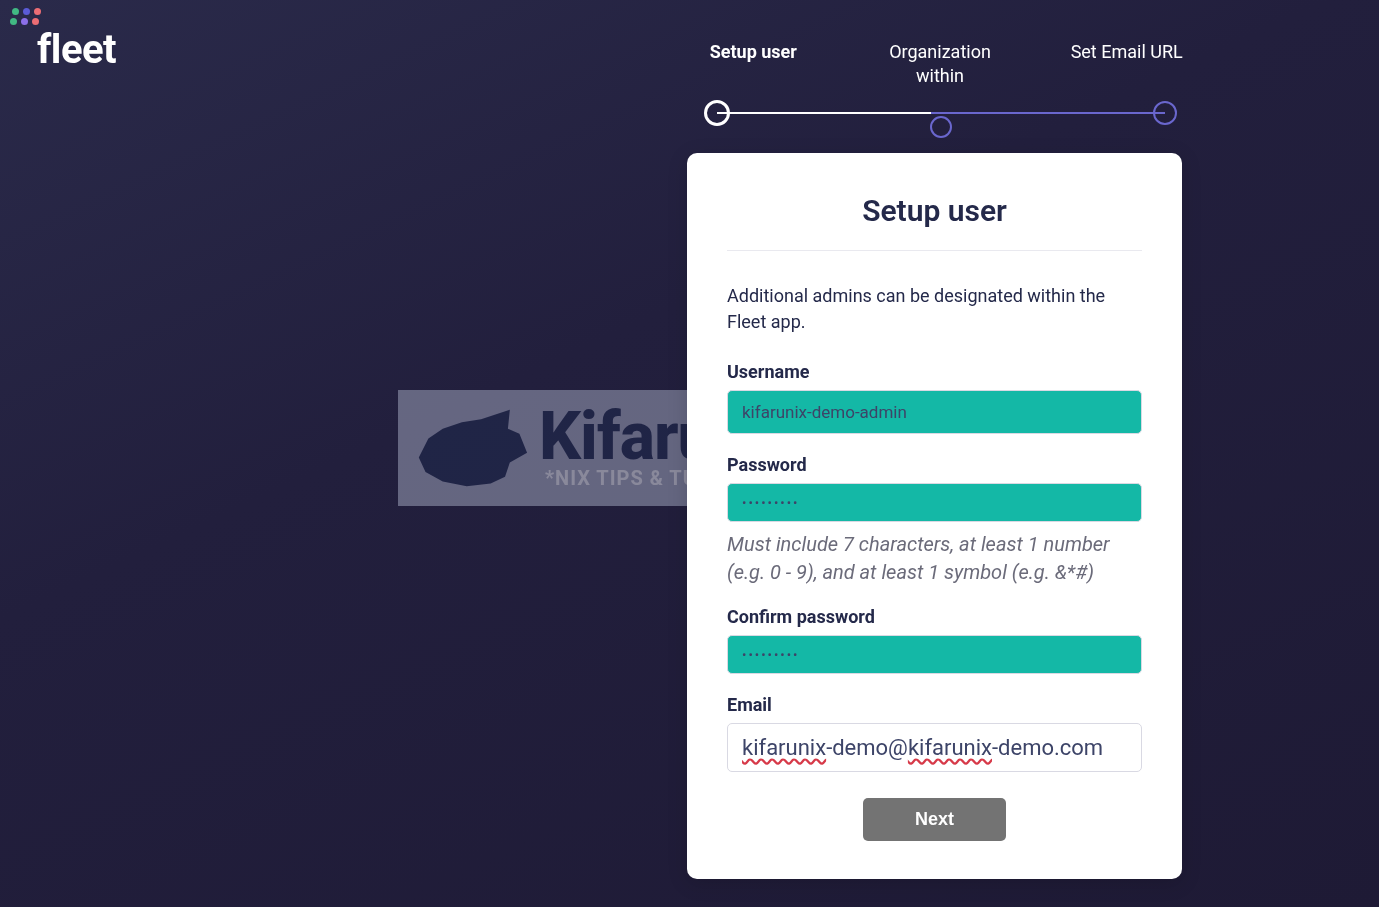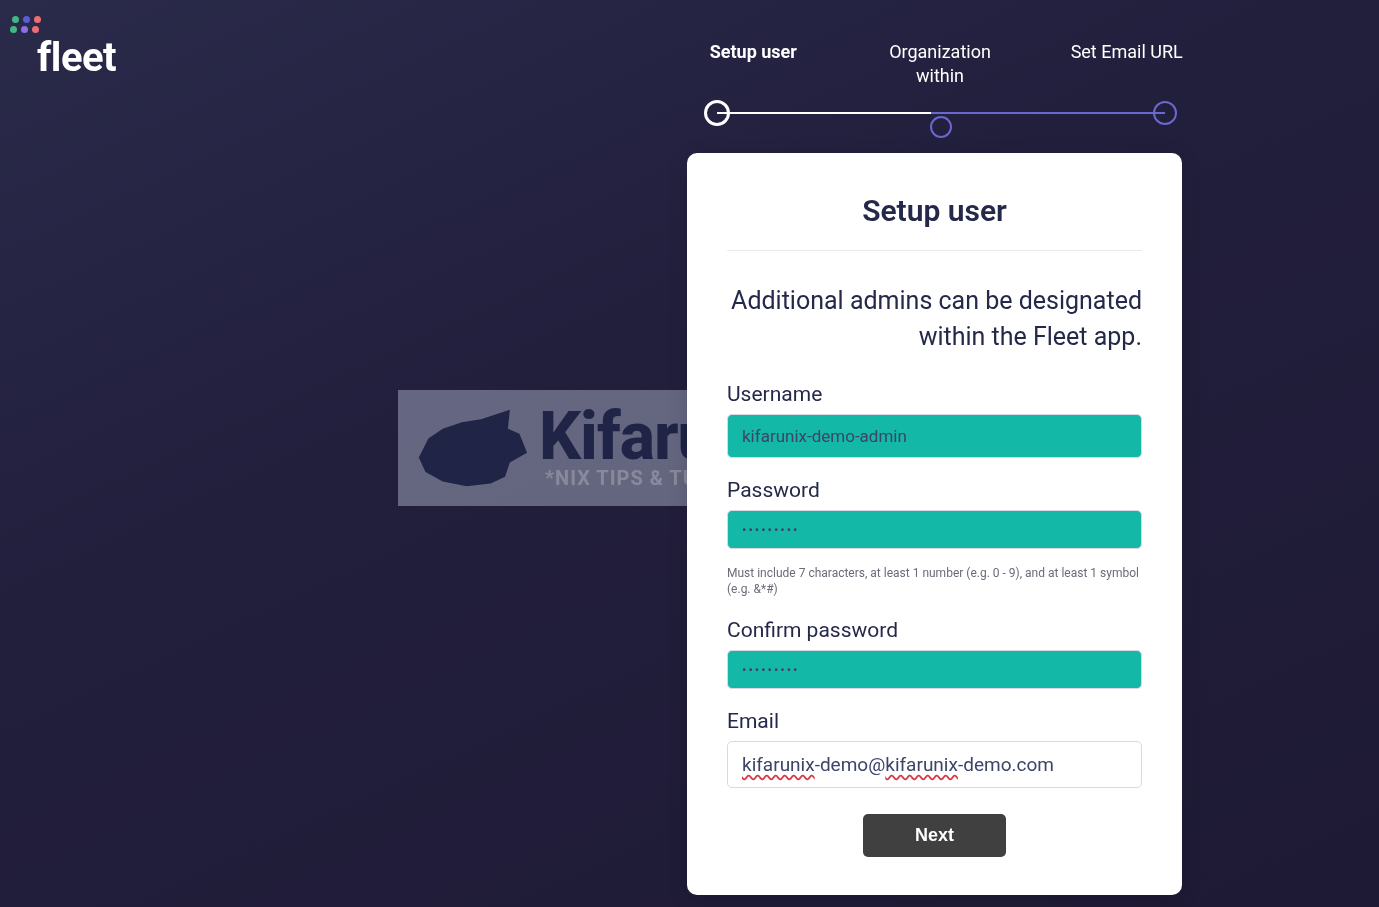--- a/index.html
+++ b/index.html
@@ -8,21 +8,21 @@
       background: linear-gradient(155deg, #2a2a4a 0%, #221f3d 40%, #1e1a35 100%);
       min-height: 907px;
       width: 1379px;
       position: relative;
       overflow: hidden;
     }
 
     
     .logo-wrap {
       position: absolute;
-      top: 16px;
+      top: 8px;
       left: 12px;
       display: flex;
       flex-direction: column;
       gap: 3px;
     }
     .dots {
       display: flex;
       gap: 4px;
     }
     .dot { width: 7px; height: 7px; border-radius: 50%; }
@@ -107,53 +107,53 @@
       font-weight:600;
       margin-bottom:22px;
     }
     .card hr {
       border:none;
       border-top:1px solid #e9e9ef;
       margin-bottom:32px;
     }
     .desc {
       color:#24294a;
-      font-size:25px;
+      font-size:18px;
       line-height:1.45;
       margin-bottom:26px;
-      text-align:right;
     }
     .form-group { margin-bottom:20px; }
     .form-group label {
       display:block;
       color:#24294a;
-      font-weight:400;
-      font-size:21px;
+      font-weight:700;
+      font-size:18px;
       margin-bottom:8px;
     }
     .form-group input {
       width:100%;
       padding:11px 14px;
       font-size:17px;
       border:1px solid #d9d9e3;
       border-radius:5px;
       color:#3d4468;
       background:#14b8a6;
       font-family:inherit;
     }
     .hint {
       color:#6b6b7a;
-      font-size:12px;
+      font-style:italic;
+      font-size:20px;
       line-height:1.4;
-      margin-top:16px;
+      margin-top:8px;
     }
     .btn-next {
       display:block;
       margin:26px auto 0;
-      background:#404040;
+      background:#737373;
       color:#fff;
       border:none;
       padding:11px 52px;
       font-size:18px;
       font-weight:600;
       border-radius:5px;
       cursor:pointer;
     }
 
     
@@ -198,21 +198,21 @@
 
     .underline-red {
       text-decoration: underline;
       text-decoration-color: #d73a49;
       text-decoration-style: wavy;
       text-underline-offset: 3px;
     }
     .email-display {
       width:100%;
       padding:11px 14px;
-      font-size:19px;
+      font-size:22px;
       border:1px solid #d9d9e3;
       border-radius:5px;
       color:#3d4468;
       background:#fff;
       cursor:text;
     }
   </style>
 </head>
 <body>
 

